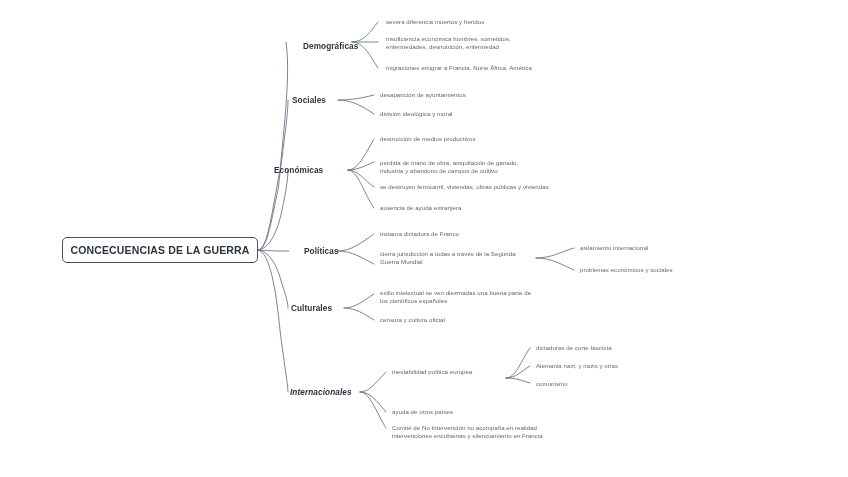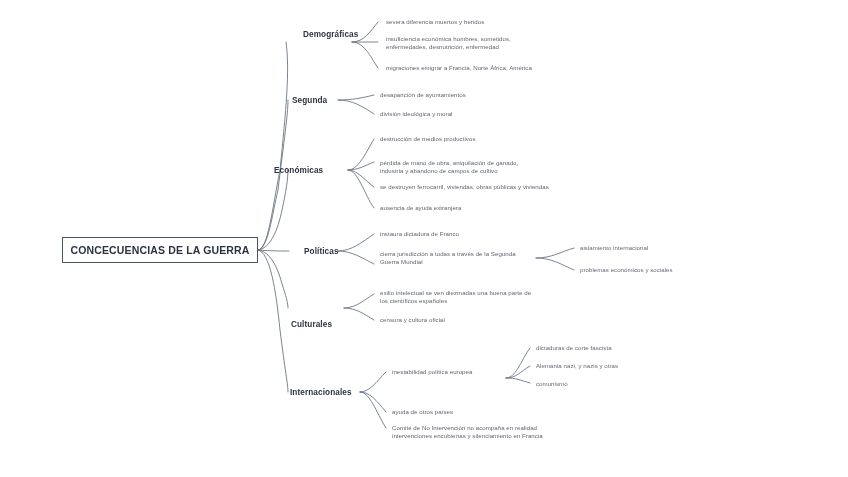--- a/index.html
+++ b/index.html
@@ -24,21 +24,21 @@
     pointer-events: none;
   }
   .root-node {
     position: absolute;
     left: 62px;
     top: 237px;
     width: 196px;
     height: 26px;
     box-sizing: border-box;
     border: 1.6px solid #4a5360;
-    border-radius: 0;
+    border-radius: 5px;
     background: #ffffff;
     display: flex;
     align-items: center;
     justify-content: center;
     color: #2b3240;
     font-size: 10.5px;
     font-weight: bold;
     letter-spacing: 0.15px;
     white-space: nowrap;
   }
@@ -117,50 +117,50 @@
       <path d="M506,378 C516,378 520,362 530,348"></path>
       <path d="M506,378 C516,378 520,372 530,366"></path>
       <path d="M506,378 C516,378 520,380 530,383"></path>
     </g>
   </svg>
 
   <div class="root-node">
     <span>CONCECUENCIAS DE LA GUERRA</span>
   </div>
 
-  <div class="branch-label" style="left:290px; top:34px;padding-left:13px;">Demográficas</div>
+  <div class="branch-label" style="left:290px; top:46px;padding-left:13px;">Demográficas</div>
   <div class="leaf" style="left:386px; top:22px;">severa diferencia muertos y heridos</div>
   <div class="leaf" style="left:386px; top:43px;">insuficiencia económica hombres, sometidos,
 enfermedades, desnutrición, enfermedad</div>
   <div class="leaf" style="left:386px; top:68px;">migraciones emigrar a Francia, Norte África, América</div>
 
-  <div class="branch-label" style="left:292px; top:100px;">Segunda</div>
+  <div class="branch-label" style="left:292px; top:100px;">Sociales</div>
   <div class="leaf" style="left:380px; top:95px;">desaparición de ayuntamientos</div>
   <div class="leaf" style="left:380px; top:114px;">división ideológica y moral</div>
 
   <div class="branch-label" style="left:274px; top:170px;">Económicas</div>
   <div class="leaf" style="left:380px; top:139px;">destrucción de medios productivos</div>
   <div class="leaf" style="left:380px; top:167px;">pérdida de mano de obra, aniquilación de ganado,
 industria y abandono de campos de cultivo</div>
   <div class="leaf" style="left:380px; top:187px;">se destruyen ferrocarril, viviendas, obras públicas y viviendas</div>
   <div class="leaf" style="left:380px; top:208px;">ausencia de ayuda extranjera</div>
 
   <div class="branch-label" style="left:304px; top:251px;">Políticas</div>
   <div class="leaf" style="left:380px; top:234px;">instaura dictadura de Franco</div>
   <div class="leaf" style="left:380px; top:258px;">cierra jurisdicción a todas a través de la Segunda
 Guerra Mundial</div>
   <div class="sub-leaf" style="left:580px; top:248px;">aislamiento internacional</div>
   <div class="sub-leaf" style="left:580px; top:270px;">problemas económicos y sociales</div>
 
-  <div class="branch-label" style="left:291px; top:308px;margin-top:16px;">Culturales</div>
+  <div class="branch-label" style="left:291px; top:308px;">Culturales</div>
   <div class="leaf" style="left:380px; top:297px;">exilio intelectual se ven diezmadas una buena parte de
 los científicos españoles</div>
   <div class="leaf" style="left:380px; top:320px;">censura y cultura oficial</div>
 
-  <div class="branch-label" style="left:290px; top:392px;">Internacionales</div>
+  <div class="branch-label" style="left:290px; top:392px;font-style:italic;">Internacionales</div>
   <div class="leaf" style="left:392px; top:372px;">inestabilidad política europea</div>
   <div class="sub-leaf" style="left:536px; top:348px;">dictaduras de corte fascista</div>
   <div class="sub-leaf" style="left:536px; top:366px;">Alemania nazi, y nazis y otras</div>
   <div class="sub-leaf" style="left:536px; top:384px;">comunismo</div>
   <div class="leaf" style="left:392px; top:412px;">ayuda de otros países</div>
   <div class="leaf" style="left:392px; top:432px;">Comité de No Intervención no acompaña en realidad
 intervenciones encubiertas y silenciamiento en Francia</div>
 
 </div>
 

